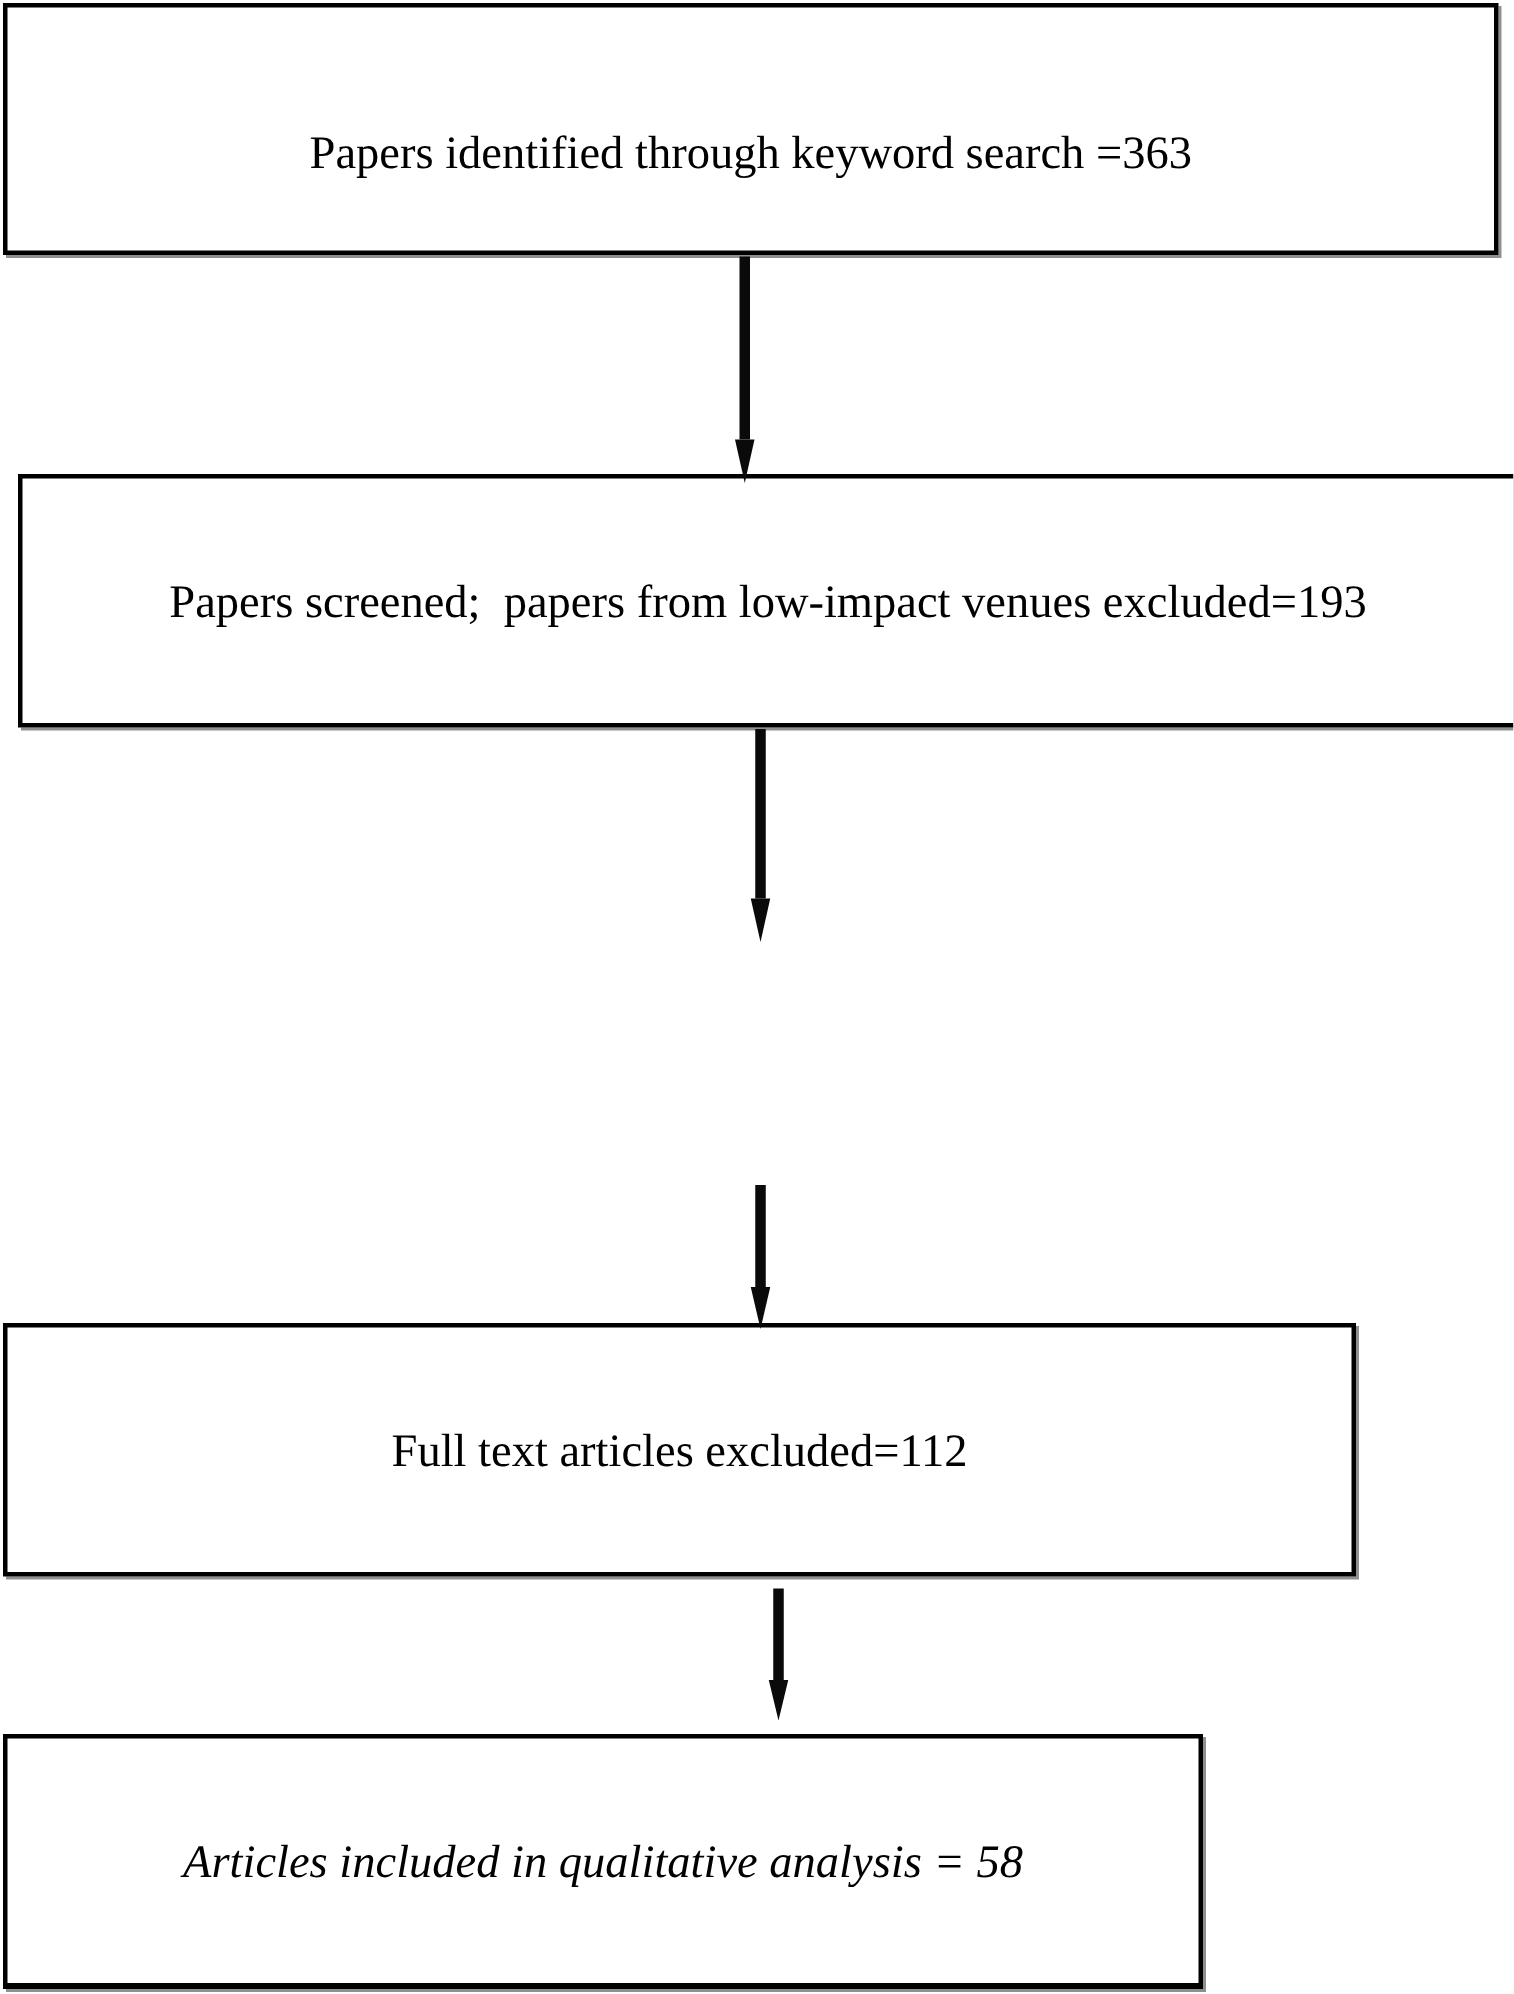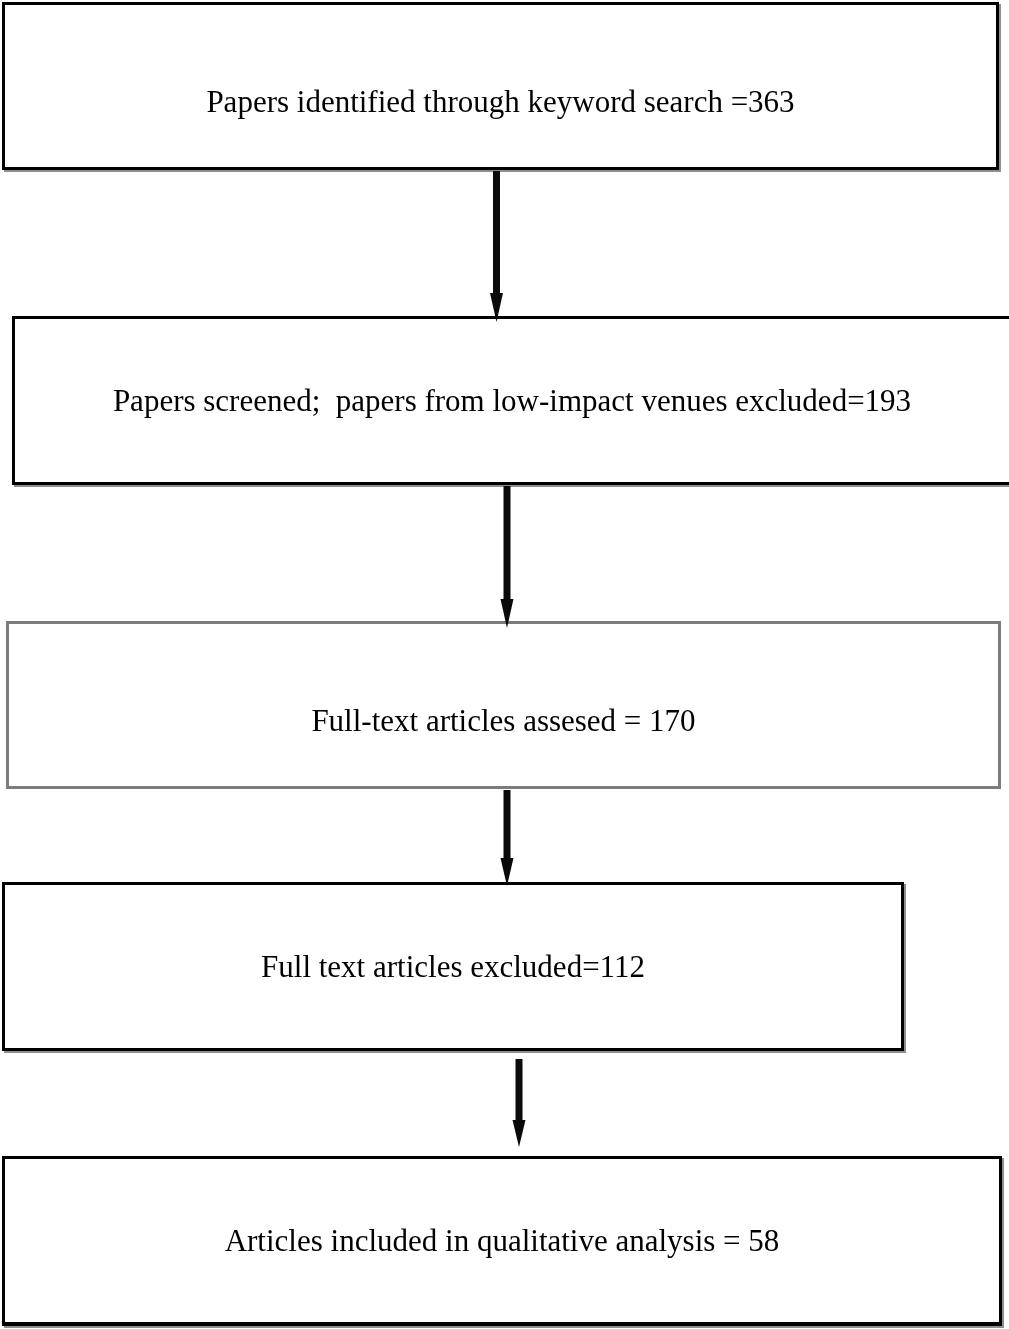--- a/index.html
+++ b/index.html
@@ -33,22 +33,22 @@
     padding: 0 20px;
   }
   .shadow-right {
     box-shadow: 2px 2px 0 #8f8f8f;
   }
   .b1 { left: 2px;  top: 2px;    width: 997px;  height: 168px; }
   .b2 { left: 12px;  top: 316px;  width: 1000px; height: 169px; }
   .b3 { left: 6px;  top: 621px;  width: 995px;  height: 168px;
         border-color: #7c7c7c; }
   .b4 { left: 2px;  top: 882px;  width: 902px;  height: 169px; }
-  .b5 { left: 2px;  top: 1156px; width: 1000px; height: 170px;
-        border-bottom-width: 4px; }
+  .b5 { left: 2px;  top: 1156px; width: 800px; height: 170px;
+        border-bottom-width: 4px; font-style: italic; }
   .nudge-down { padding-top: 31px; }
   .arrow-layer {
     position: absolute;
     left: 0; top: 0;
     width: 1009px;
     height: 1329px;
     pointer-events: none;
     z-index: 5;
   }
 </style>
@@ -58,23 +58,20 @@
 <div class="canvas">
 
   <div class="flow-box b1 shadow-right nudge-down">
     <span class="box-label">Papers identified through keyword search =363</span>
   </div>
 
   <div class="flow-box b2 shadow-right">
     <span class="box-label">Papers screened;  papers from low-impact venues excluded=193</span>
   </div>
 
-  <div class="flow-box b3 nudge-down">
-    <span class="box-label">Full-text articles assesed = 170</span>
-  </div>
 
   <div class="flow-box b4 shadow-right">
     <span class="box-label">Full text articles excluded=112</span>
   </div>
 
   <div class="flow-box b5 shadow-right">
     <span class="box-label">Articles included in qualitative analysis = 58</span>
   </div>
 
   <svg class="arrow-layer" viewBox="0 0 1009 1329" xmlns="http://www.w3.org/2000/svg">

